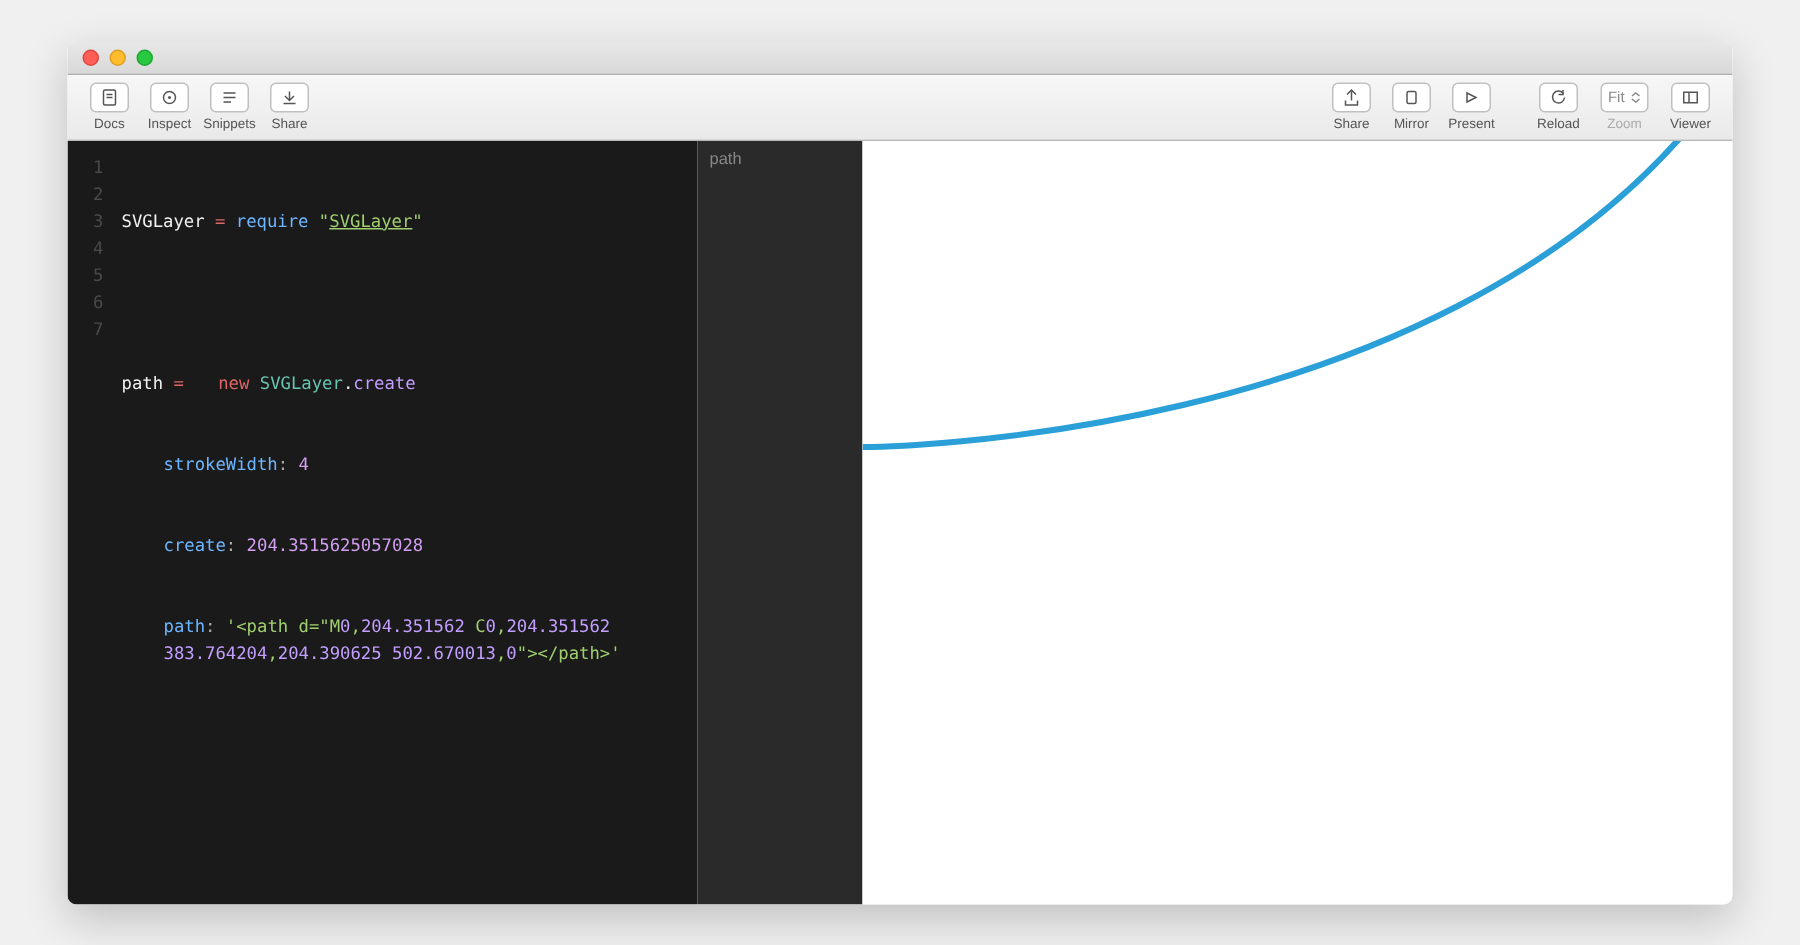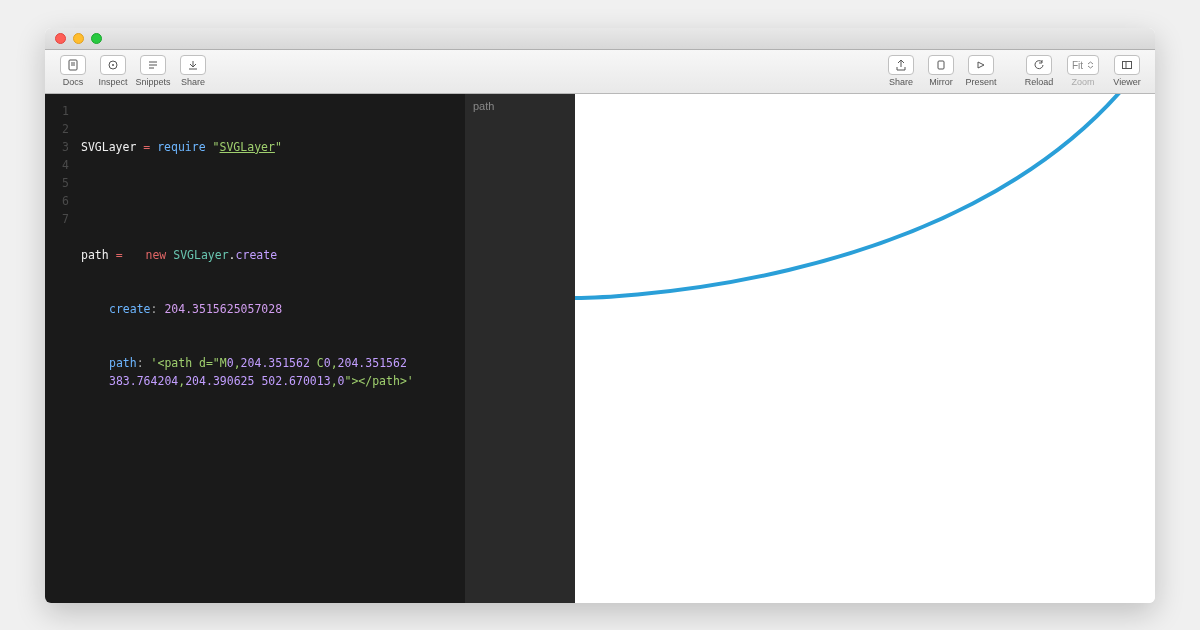--- a/index.html
+++ b/index.html
@@ -299,20 +299,21 @@
         <div>3</div>
         <div>4</div>
         <div>5</div>
         <div>6</div>
         <div>7</div>
       </div>
       <div class="code">
         <div><span class="tok-id">SVGLayer</span><span class="tok-eq"> = </span><span class="tok-req">require</span><span> </span><span class="tok-str">"</span><span class="tok-strul">SVGLayer</span><span class="tok-str">"</span></div>
         <div>&nbsp;</div>
         <div><span class="tok-id">path</span><span class="tok-eq"> = </span><span class="tok-new">new</span><span> </span><span class="tok-class">SVGLayer</span><span class="tok-dot">.</span><span class="tok-method">create</span></div>
+        <div class="indent"><span class="tok-prop">strokeWidth</span><span class="tok-colon">: </span><span class="tok-num">4</span></div>
         <div class="indent"><span class="tok-prop">create</span><span class="tok-colon">: </span><span class="tok-num">204.3515625057028</span></div>
         <div class="indent2"><span class="tok-prop">path</span><span class="tok-colon">: </span><span class="tok-pathstr">'&lt;path d="M</span><span class="tok-pathnum">0</span><span class="tok-pathstr">,</span><span class="tok-pathnum">204.351562</span><span class="tok-pathstr"> C</span><span class="tok-pathnum">0</span><span class="tok-pathstr">,</span><span class="tok-pathnum">204.351562</span><span class="tok-pathstr"> </span><span class="tok-pathnum">383.764204</span><span class="tok-pathstr">,</span><span class="tok-pathnum">204.390625</span><span class="tok-pathstr"> </span><span class="tok-pathnum">502.670013</span><span class="tok-pathstr">,</span><span class="tok-pathnum">0</span><span class="tok-pathstr">"&gt;&lt;/path&gt;'</span></div>
       </div>
     </div>
 
     <div class="layers-panel">
       <div>path</div>
     </div>
 
     <div class="canvas">

